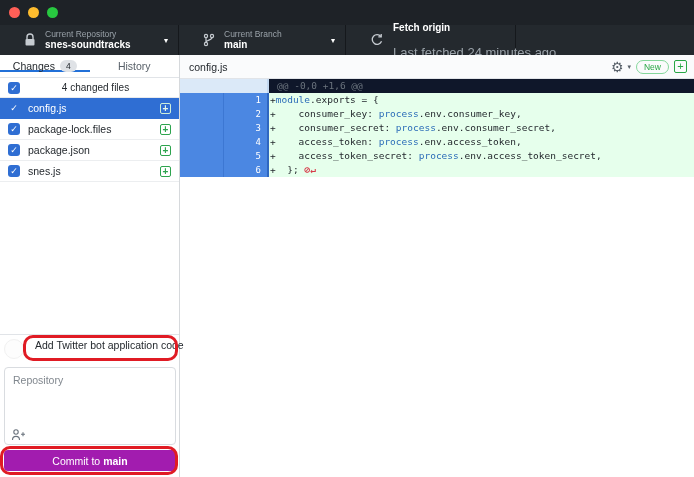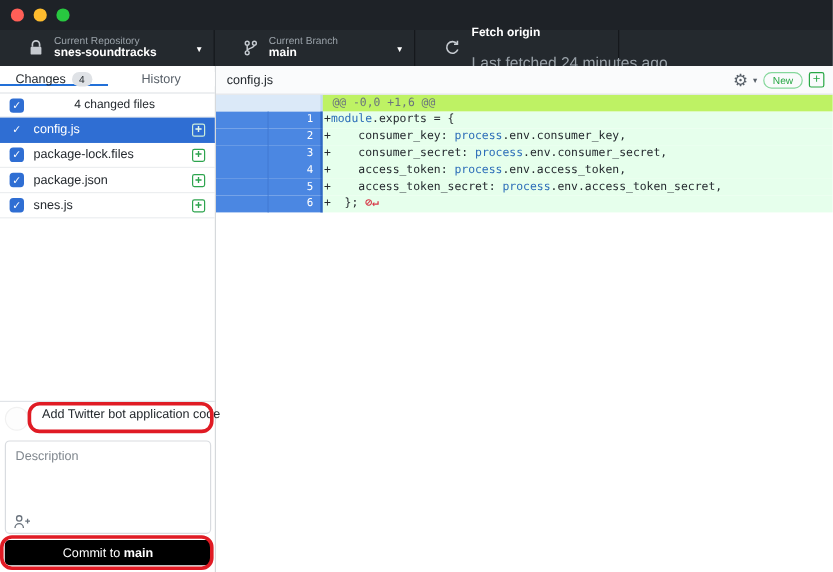--- a/index.html
+++ b/index.html
@@ -62,21 +62,21 @@
   .commit-form { flex:0 0 auto; border-top:1px solid #e1e4e8; padding:4px 3px 6px; }
   .summary-row { display:flex; height:22px; margin-bottom:6px; }
   .avatar { width:20px; height:20px; border-radius:50%; background:#fdfdfd;
             border:1px solid #f1f1f1; flex:0 0 auto; margin-left:1px; }
   .summary-field { flex:1; font-size:10.5px; color:#24292e; padding-left:11px;
                    white-space:nowrap; cursor:text; }
   .desc-box { position:relative; width:172px; height:78px; margin-left:1px;
               border:1px solid #d9dce0; border-radius:4px; margin-bottom:5px; cursor:text; }
   .desc-ph { font-size:10.5px; color:#80878e; padding:6px 8px; }
   .coauthor-btn { position:absolute; left:6px; bottom:3px; display:flex; cursor:pointer; }
-  .commit-btn { width:172px; height:21px; margin-left:1px; background:#000000; border:none;
+  .commit-btn { width:172px; height:21px; margin-left:1px; background:#a21caf; border:none;
                 border-radius:4px; color:#fff; font-size:10.5px; display:flex;
                 align-items:center; justify-content:center; gap:3px; cursor:pointer;
                 font-family:"Liberation Sans",sans-serif; }
   .commit-btn b { font-weight:700; }
 
   
   .ann { position:absolute; border:3px solid #e01b24; border-radius:10px;
          pointer-events:none; z-index:5; }
   .ann-summary { left:23px; top:280px; width:155px; height:26px; }
   .ann-commit  { left:0px;  top:391px; width:178px; height:29px; }
@@ -89,21 +89,21 @@
   .gear { font-size:14px; color:#586069; line-height:14px; cursor:pointer; }
   .gear-caret { font-size:7px; color:#586069; margin-left:-1px; cursor:pointer; }
   .new-badge { border:1px solid #85d79b; color:#28a745; font-size:8.5px; border-radius:8px;
                padding:0 7px; line-height:12px; }
   .plus-sq { width:13px; height:13px; border:1px solid #28a745; border-radius:2px; color:#28a745;
              font-size:11px; line-height:10px; text-align:center; cursor:pointer; }
 
   .diff-body { flex:1; font-family:"DejaVu Sans Mono", monospace; font-size:9.5px; overflow:hidden; }
   .hunk-row { display:flex; height:14px; }
   .hunk-gutter { width:89px; flex:0 0 auto; background:#dbe9f8; border-right:2px solid #c3d9f1; }
-  .hunk-text { flex:1; background:#bef264; color:#6a737d; line-height:14px;
+  .hunk-text { flex:1; background:#0f172a; color:#6a737d; line-height:14px;
                padding-left:8px; white-space:pre; }
   .dline { display:flex; height:14px; }
   .g-old { width:44px; flex:0 0 auto; background:#4b87e2; border-right:1px solid #3c77d3; cursor:pointer; }
   .g-new { width:45px; flex:0 0 auto; background:#4b87e2; border-right:2px solid #2f67c0;
            color:#fff; font-size:9px; text-align:right; padding-right:6px; line-height:14px; cursor:pointer; }
   .code { flex:1; background:#e6ffec; color:#24292e; line-height:14px; white-space:pre; padding-left:1px; }
   .kw { color:#2b6cb8; }
   .nl-marker { color:#d73a49; font-weight:700; }
 </style>
 </head>
@@ -202,21 +202,21 @@
         </div>
 
       <div class="sb-spacer"></div>
 
       <div class="commit-form">
         <div class="summary-row">
           <span class="avatar"></span>
           <span class="summary-field">Add Twitter bot application code</span>
         </div>
         <div class="desc-box">
-          <div class="desc-ph">Description</div>
+          <div class="desc-ph">Repository</div>
           <span class="coauthor-btn">
             <svg width="15" height="13" viewBox="0 0 15 13">
                 <circle cx="5" cy="4" r="2.2" fill="none" stroke="#6a737d" stroke-width="1.1"></circle>
                 <path d="M1.5 12c0-2.1 1.6-3.6 3.5-3.6S8.5 9.9 8.5 12" fill="none" stroke="#6a737d" stroke-width="1.1"></path>
                 <path d="M12 4.2v4M10 6.2h4" stroke="#6a737d" stroke-width="1.1"></path>
               </svg>
           </span>
         </div>
         <button class="commit-btn">
           <span>Commit to</span>

